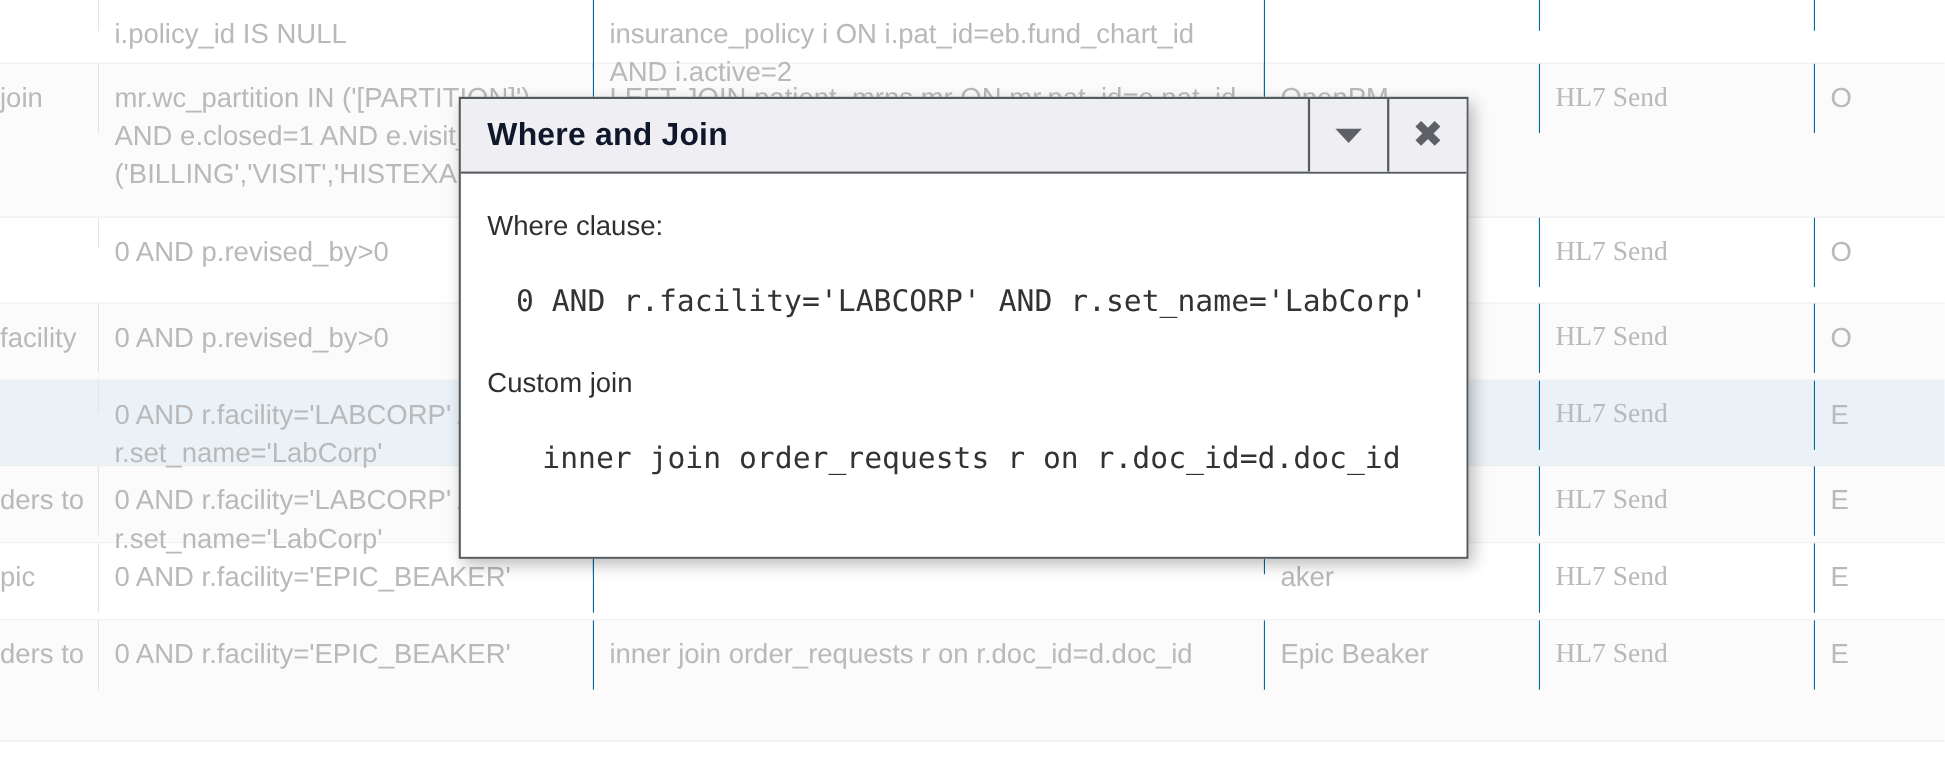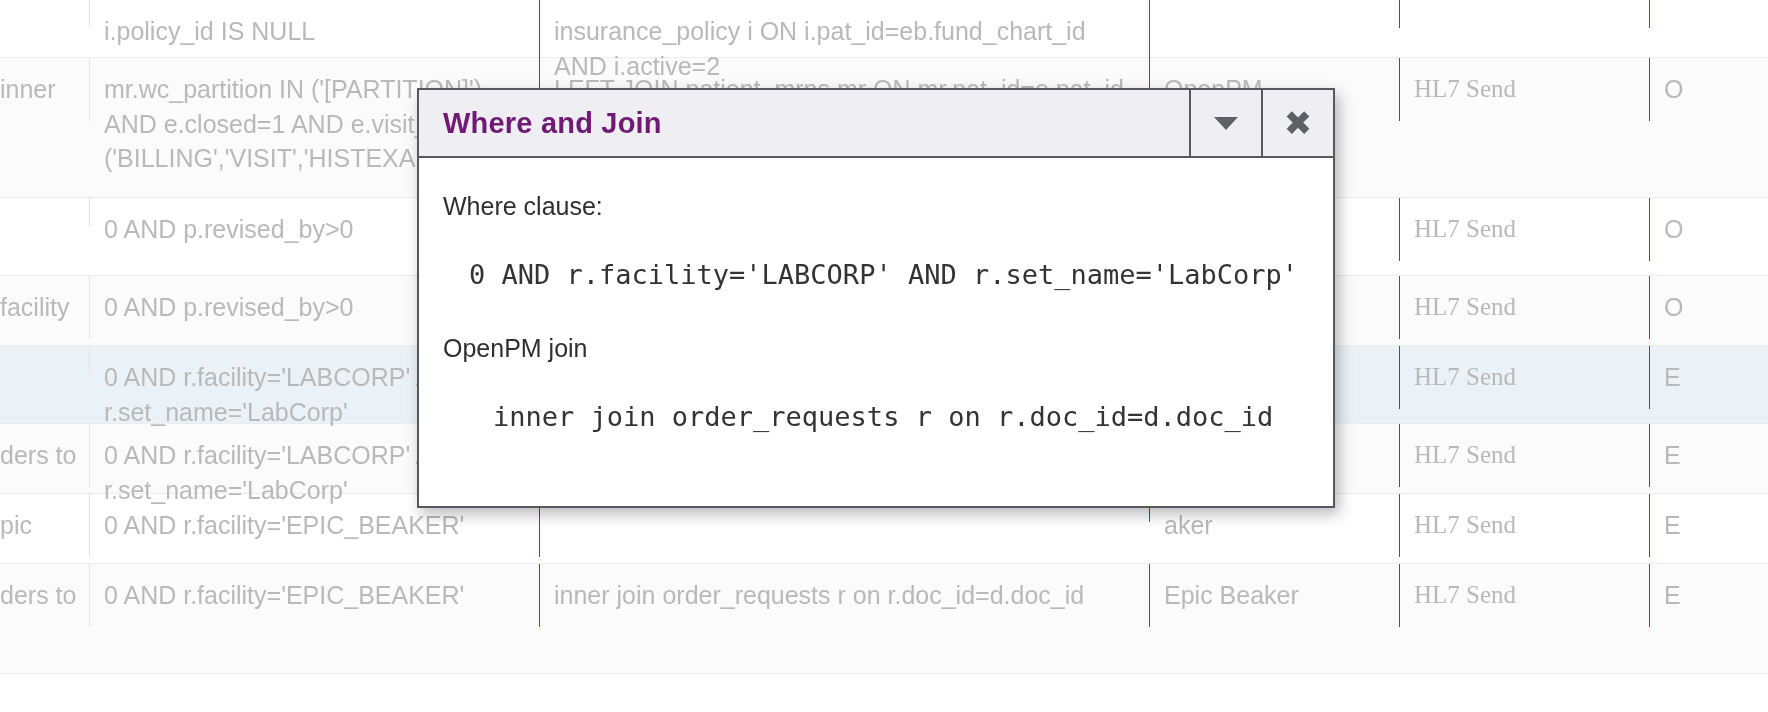--- a/index.html
+++ b/index.html
@@ -69,21 +69,21 @@
     border-bottom: 2px solid #555a5e;
     height: 66px;
   }
   .modal-title {
     flex: 1 1 auto;
     display: flex;
     align-items: center;
     padding-left: 24px;
     font-size: 29px;
     font-weight: bold;
-    color: #701a75;
+    color: #0f172a;
     letter-spacing: 0.2px;
   }
   .hdr-btn {
     width: 70px;
     display: flex;
     align-items: center;
     justify-content: center;
     border-left: 2px solid #555a5e;
     background: #eeeef3;
     cursor: pointer;
@@ -134,21 +134,21 @@
     <div class="grid-row plain" style="height:58px">
       <div class="cell c-name"></div>
       <div class="cell c-where">i.policy_id IS NULL</div>
       <div class="cell c-join">insurance_policy i ON i.pat_id=eb.fund_chart_id AND i.active=2</div>
       <div class="cell c-system"></div>
       <div class="cell c-action"></div>
       <div class="cell c-last"></div>
     </div>
 
     <div class="grid-row alt" style="height:140px">
-      <div class="cell c-name">inner</div>
+      <div class="cell c-name">join</div>
       <div class="cell c-where">mr.wc_partition IN ('[PARTITION]') AND e.closed=1 AND e.visit_type IN ('BILLING','VISIT','HISTEXAM')</div>
       <div class="cell c-join">LEFT JOIN patient_mrns mr ON mr.pat_id=e.pat_id</div>
       <div class="cell c-system">OpenPM</div>
       <div class="cell c-action">HL7 Send</div>
       <div class="cell c-last">O</div>
     </div>
 
     <div class="grid-row plain" style="height:78px">
       <div class="cell c-name"></div>
       <div class="cell c-where">0 AND p.revised_by&gt;0</div>
@@ -218,19 +218,19 @@
         <span class="xmark">✖</span>
       </div>
     </div>
 
     <div class="modal-body">
       <div class="field-label">Where clause:</div>
       <div class="code-line">0 AND r.facility='LABCORP' AND r.set_name='LabCorp'</div>
 
       <div class="gap"></div>
 
-      <div class="field-label">OpenPM join</div>
+      <div class="field-label">Custom join</div>
       <div class="code-line join">inner join order_requests r on r.doc_id=d.doc_id</div>
     </div>
 
   </div>
 
 </div>
 
 </body></html>

